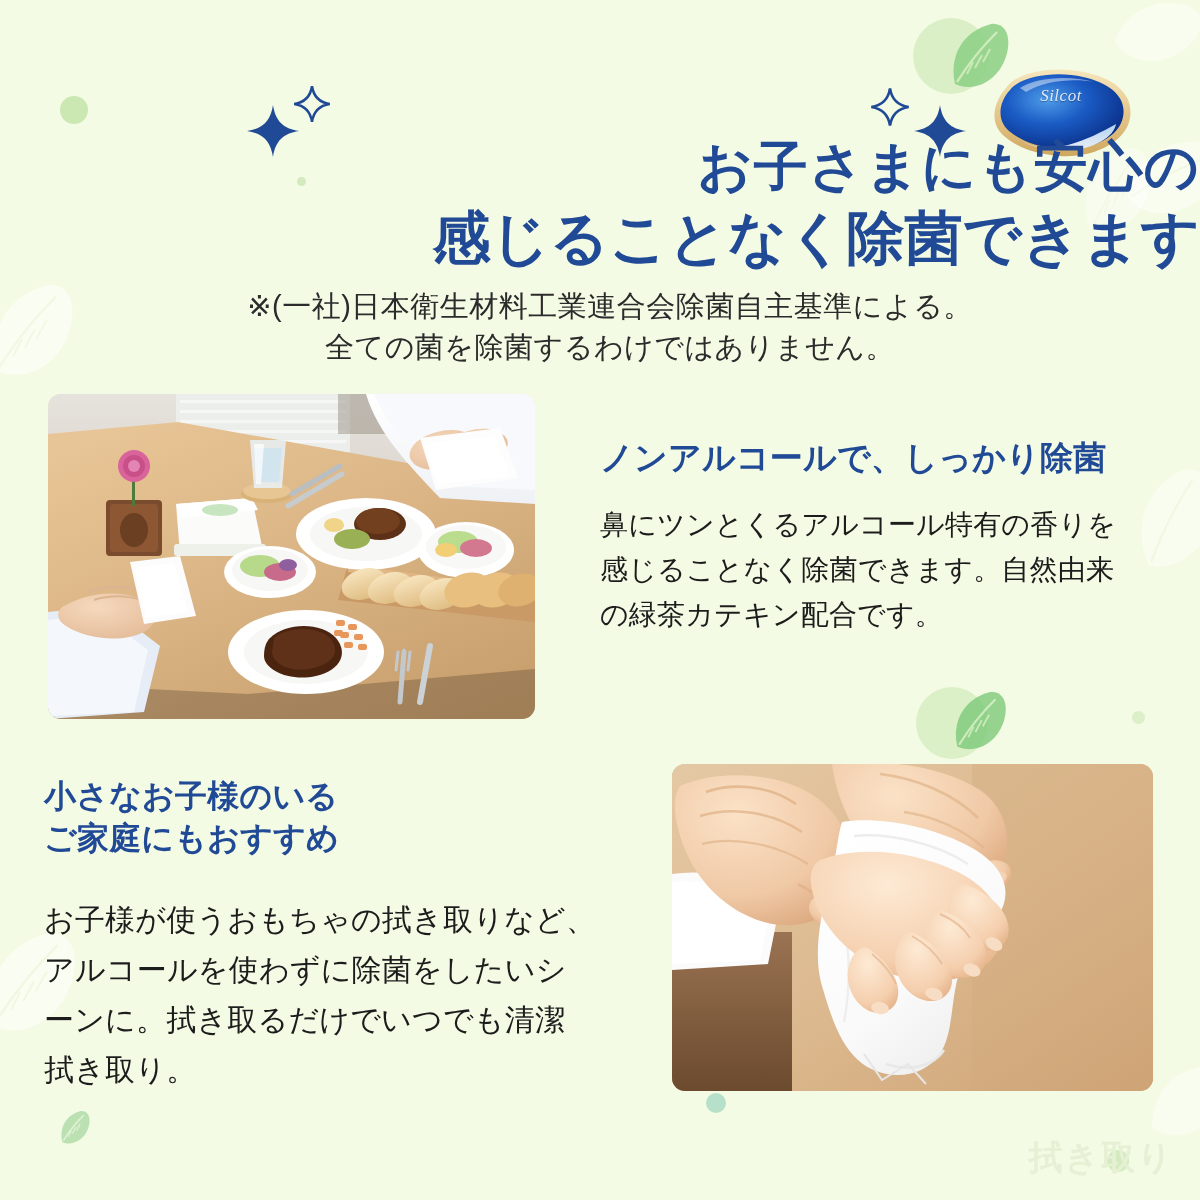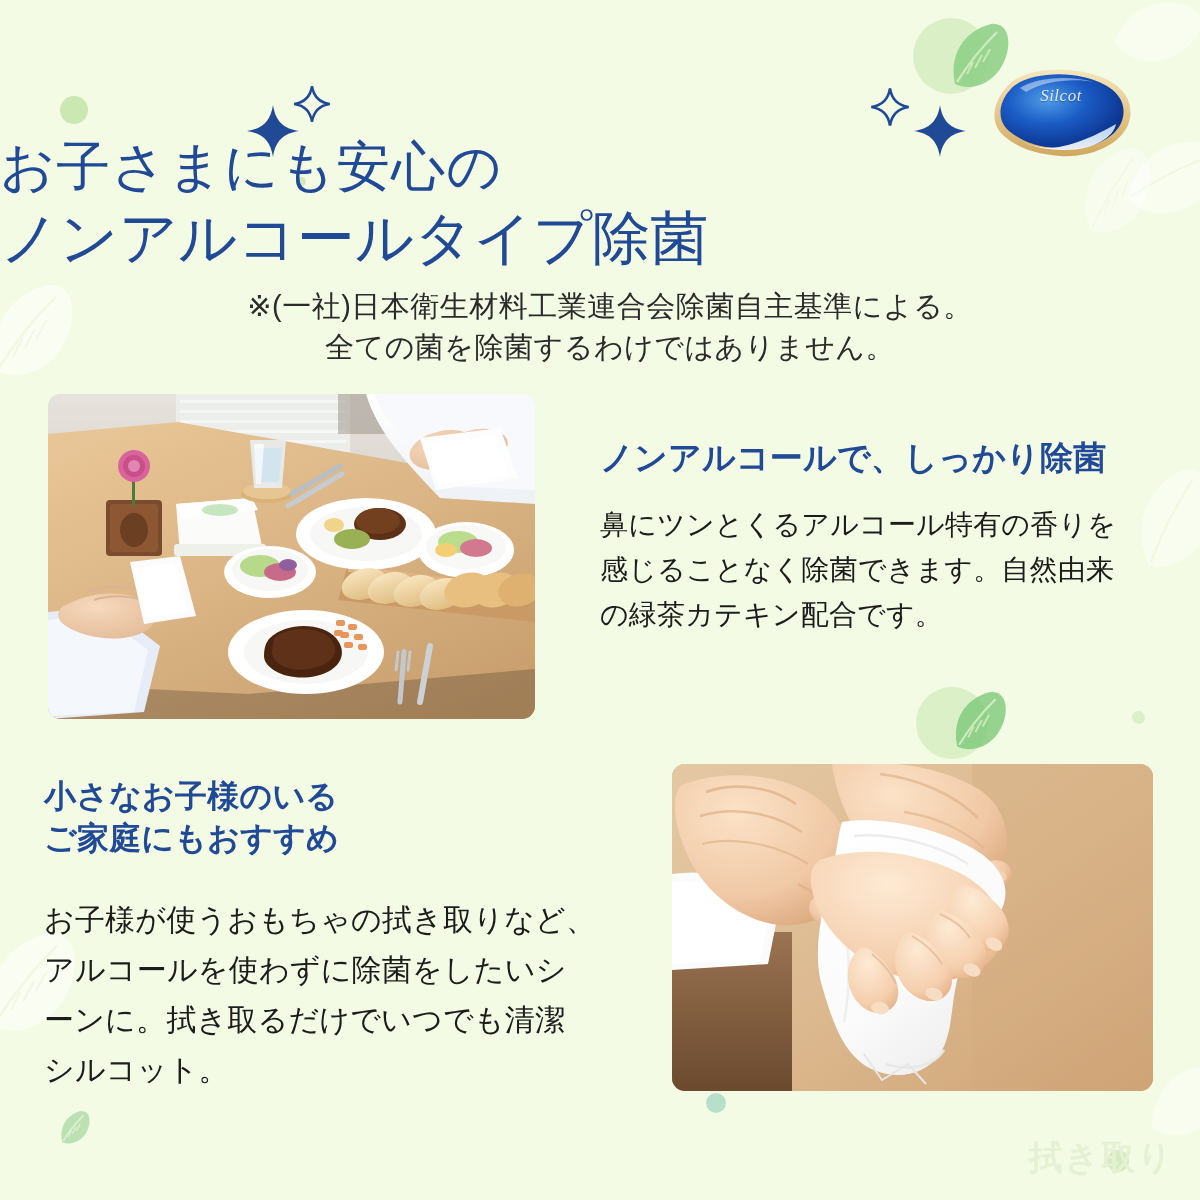--- a/index.html
+++ b/index.html
@@ -71,23 +71,23 @@
     letter-spacing: -0.5px;
     text-shadow: 0 2px 3px rgba(3,20,70,.6);
   }
 
   
   #headline {
     position: absolute;
     left: 0;
     top: 96px;
     width: 1200px;
-    text-align: left;
+    text-align: right;
     color: #214a96;
-    font-weight: 400;
+    font-weight: 700;
     font-size: 54px;
     line-height: 1.28;
     letter-spacing: 1px;
   }
   #headline .hl-line { display: block; white-space: nowrap; }
   #headline .hl-line2 { font-size: 58px; letter-spacing: 0px; }
 
   
   #disclaimer {
     position: absolute;
@@ -286,21 +286,21 @@
       <path d="M28 70 C44 82 64 84 82 79 C100 74 116 66 130 58 C128 70 110 84 78 84
                C54 84 38 78 28 70 Z" fill="url(#gFoam)" opacity=".92"></path>
 
       <path d="M34 22 C50 11 84 9 108 16 C90 12 58 14 40 26 Z" fill="#ffffff" opacity=".45"></path>
     </svg>
     <div class="logo-script">Silcot</div>
   </div>
 
   <h1 id="headline">
     <span class="hl-line hl-line1">お子さまにも安心の</span>
-    <span class="hl-line hl-line2">ノンアルコールタイプ除菌</span>
+    <span class="hl-line hl-line2">感じることなく除菌できます</span>
   </h1>
 
   <div id="disclaimer">
     <span>※(一社)日本衛生材料工業連合会除菌自主基準による。</span>
     <span>全ての菌を除菌するわけではありません。</span>
   </div>
 
   <div class="photo" id="photo-dining">
     <svg width="487" height="325" viewBox="0 0 487 325" preserveAspectRatio="none">
       <defs>
@@ -535,19 +535,19 @@
 
   <div id="block-left">
     <h2 class="sub-head">
       <span>小さなお子様のいる</span>
       <span>ご家庭にもおすすめ</span>
     </h2>
     <p class="body-copy">
       <span>お子様が使うおもちゃの拭き取りなど、</span>
       <span>アルコールを使わずに除菌をしたいシ</span>
       <span>ーンに。拭き取るだけでいつでも清潔</span>
-      <span>シルコット。</span>
+      <span>拭き取り。</span>
     </p>
   </div>
 
   <div class="watermark">拭き取り</div>
 
 </div>
 
 </body></html>

